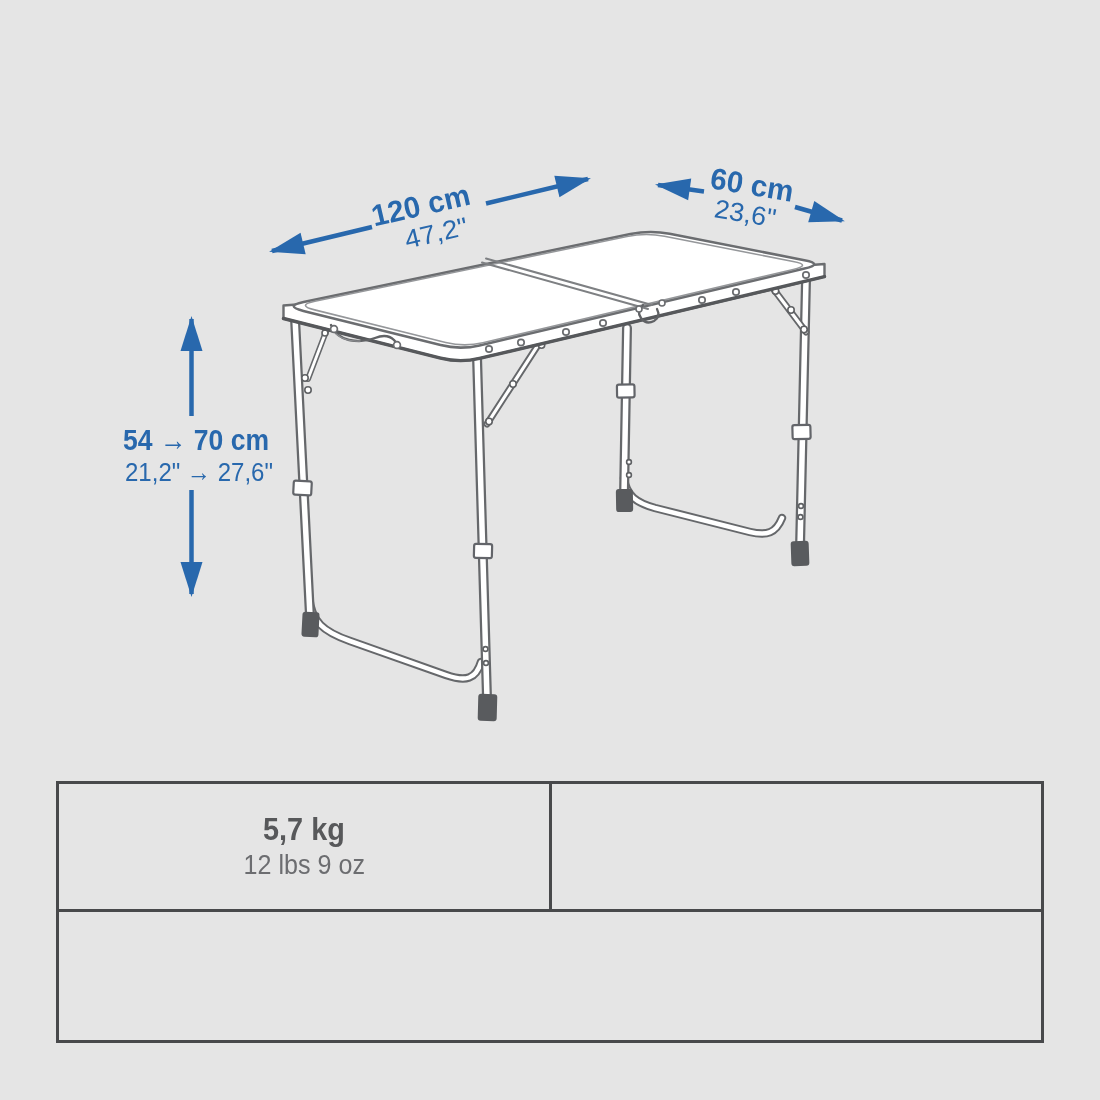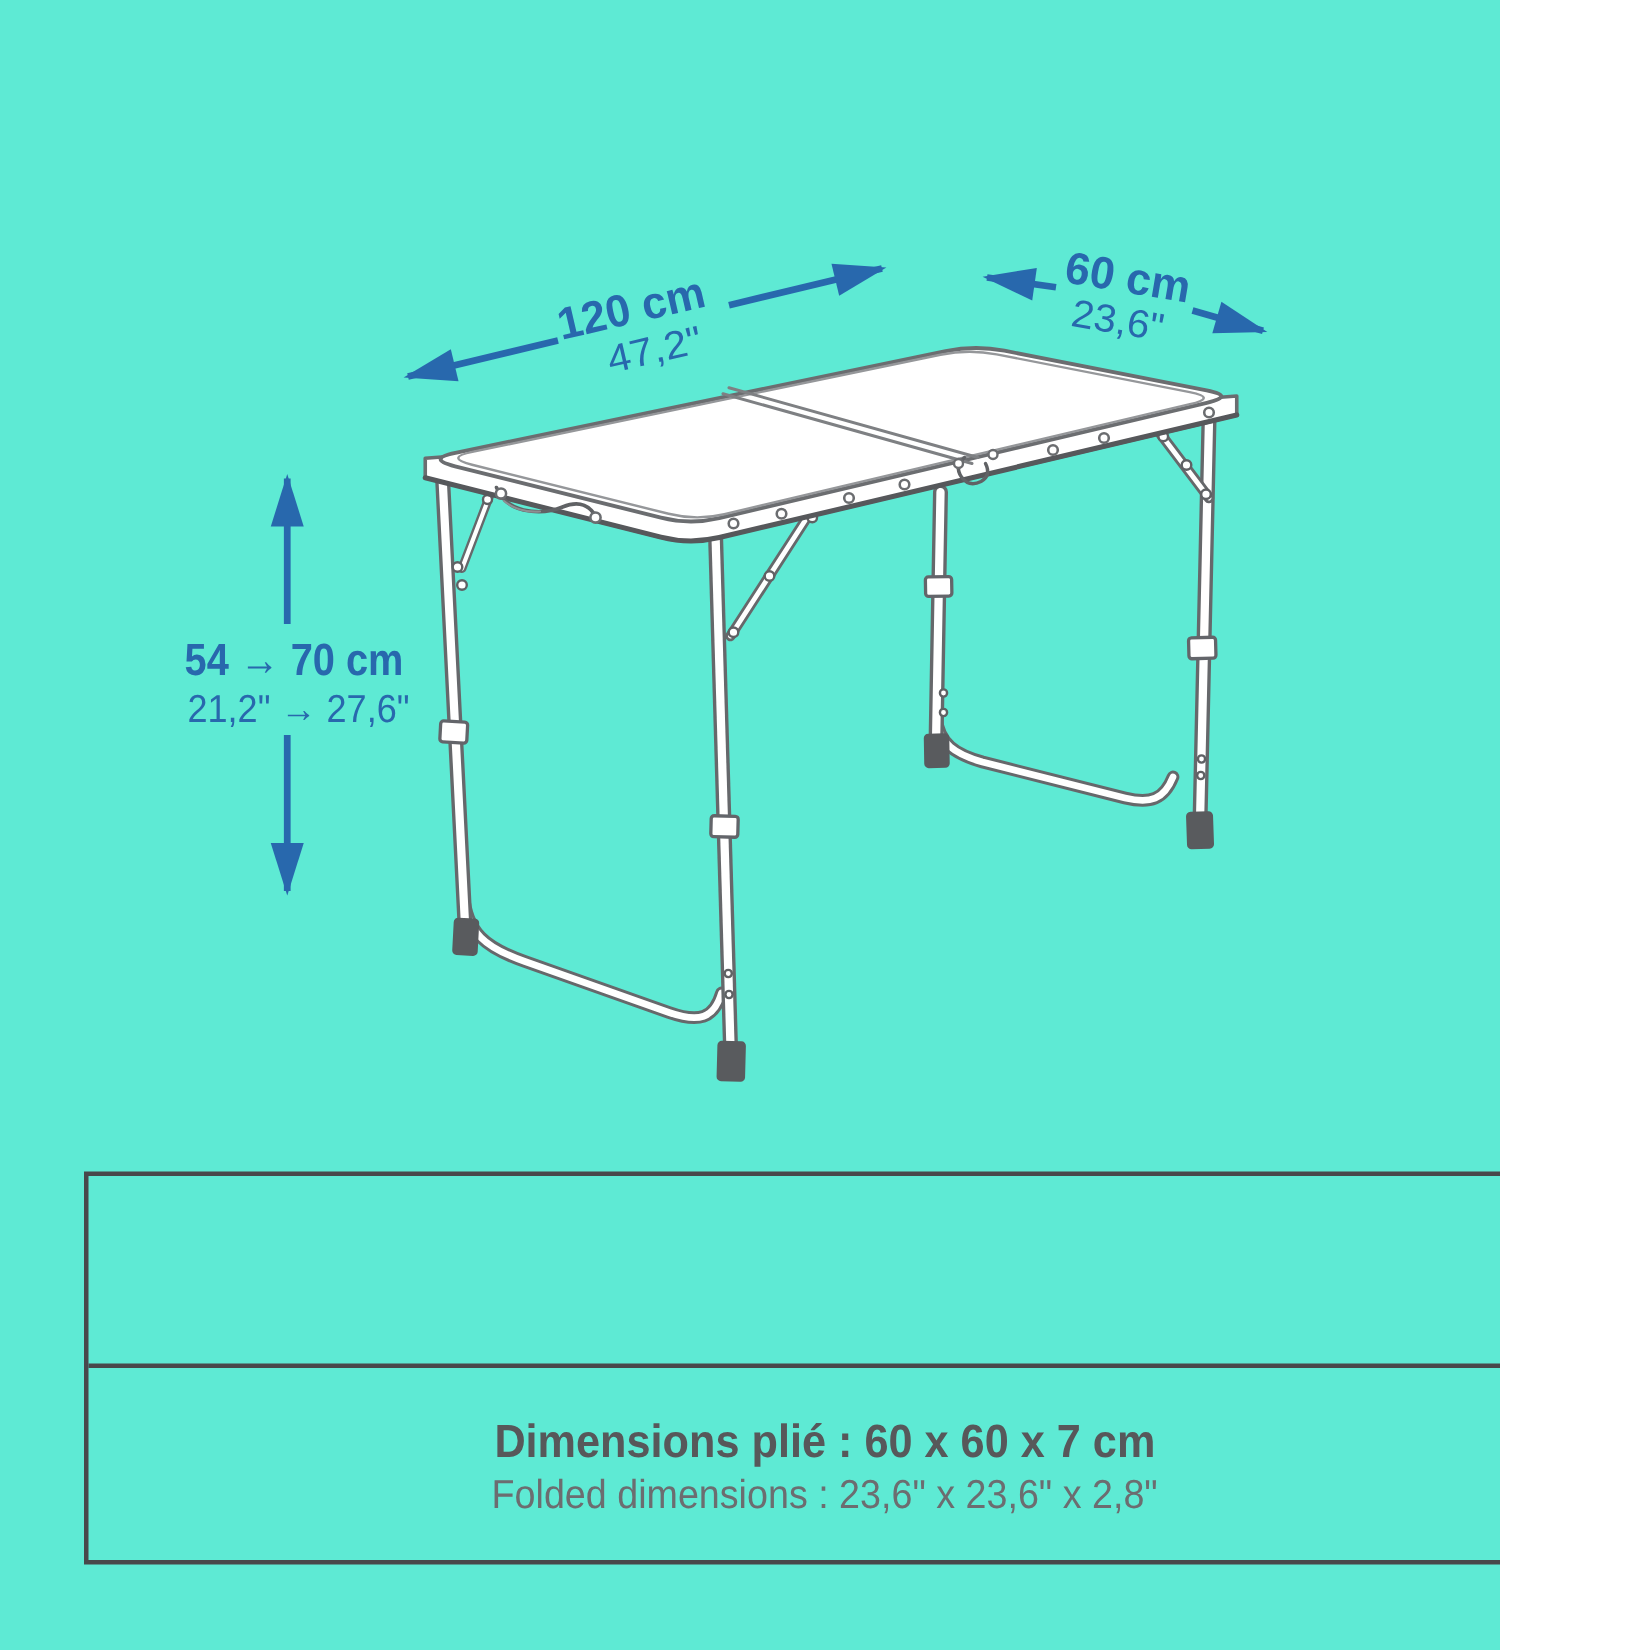--- a/index.html
+++ b/index.html
@@ -1,16 +1,16 @@
 <!DOCTYPE html>
 <html><head>
 <meta charset="utf-8">
 <style>
   html,body{margin:0;padding:0;background:#ffffff;}
-  .canvas{position:relative;width:1000px;height:1100px;background:#5eead4;overflow:hidden;
+  .canvas{position:relative;width:1100px;height:1100px;background:#e5e5e5;overflow:hidden;
           font-family:"Liberation Sans",sans-serif;}
   svg text{font-family:"Liberation Sans",sans-serif;}
   .dimb{font-weight:bold;font-size:30px;fill:#2868ad;}
   .dims{font-weight:normal;font-size:26px;fill:#2868ad;}
   .spec{position:absolute;left:56px;top:781px;width:988px;height:262px;
         border:3px solid #48494b;box-sizing:border-box;}
   .row1{display:flex;height:128px;border-bottom:3px solid #48494b;box-sizing:border-box;}
   .cell{display:flex;flex-direction:column;align-items:center;justify-content:center;gap:4px;}
   .c1{width:493px;border-right:3px solid #48494b;box-sizing:border-box;}
   .c2{flex:1;}
@@ -149,19 +149,19 @@
     <g>
       <path d="M 191.5 416 L 191.5 319" stroke="#2868ad" stroke-width="4.5" marker-end="url(#ah)"></path>
       <path d="M 191.5 490 L 191.5 594" stroke="#2868ad" stroke-width="4.5" marker-end="url(#ah)"></path>
       <text class="dimb" x="196" y="450" text-anchor="middle" textLength="146" lengthAdjust="spacingAndGlyphs">54 → 70 cm</text>
       <text class="dims" x="199" y="481" text-anchor="middle" textLength="148" lengthAdjust="spacingAndGlyphs">21,2" → 27,6"</text>
     </g>
   </svg>
 
   <div class="spec">
     <div class="row1">
-    </div>
-    <div class="cell row2">
-      <div class="val">Dimensions plié : 60 x 60 x 7 cm</div>
-      <div class="sub">Folded dimensions : 23,6" x 23,6" x 2,8"</div>
+      <div class="cell c1">
+        <div class="val">5,7 kg</div>
+        <div class="sub">12 lbs 9 oz</div>
+      </div>
     </div>
   </div>
 </div>
 
 </body></html>

